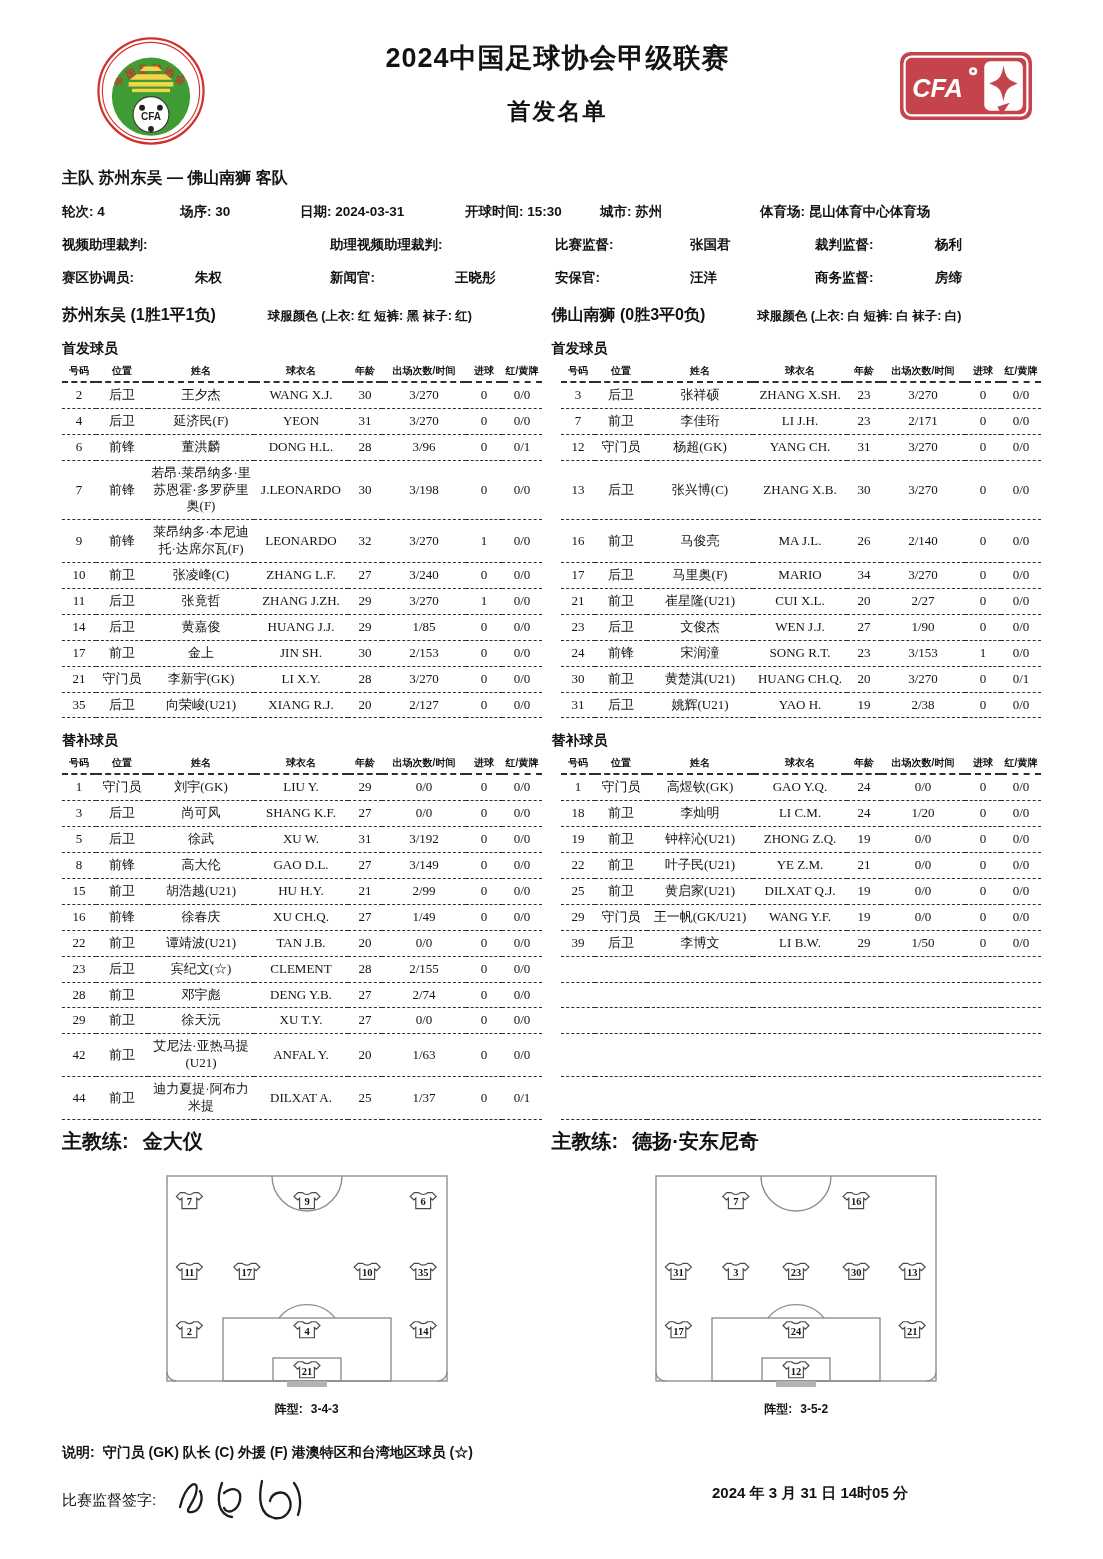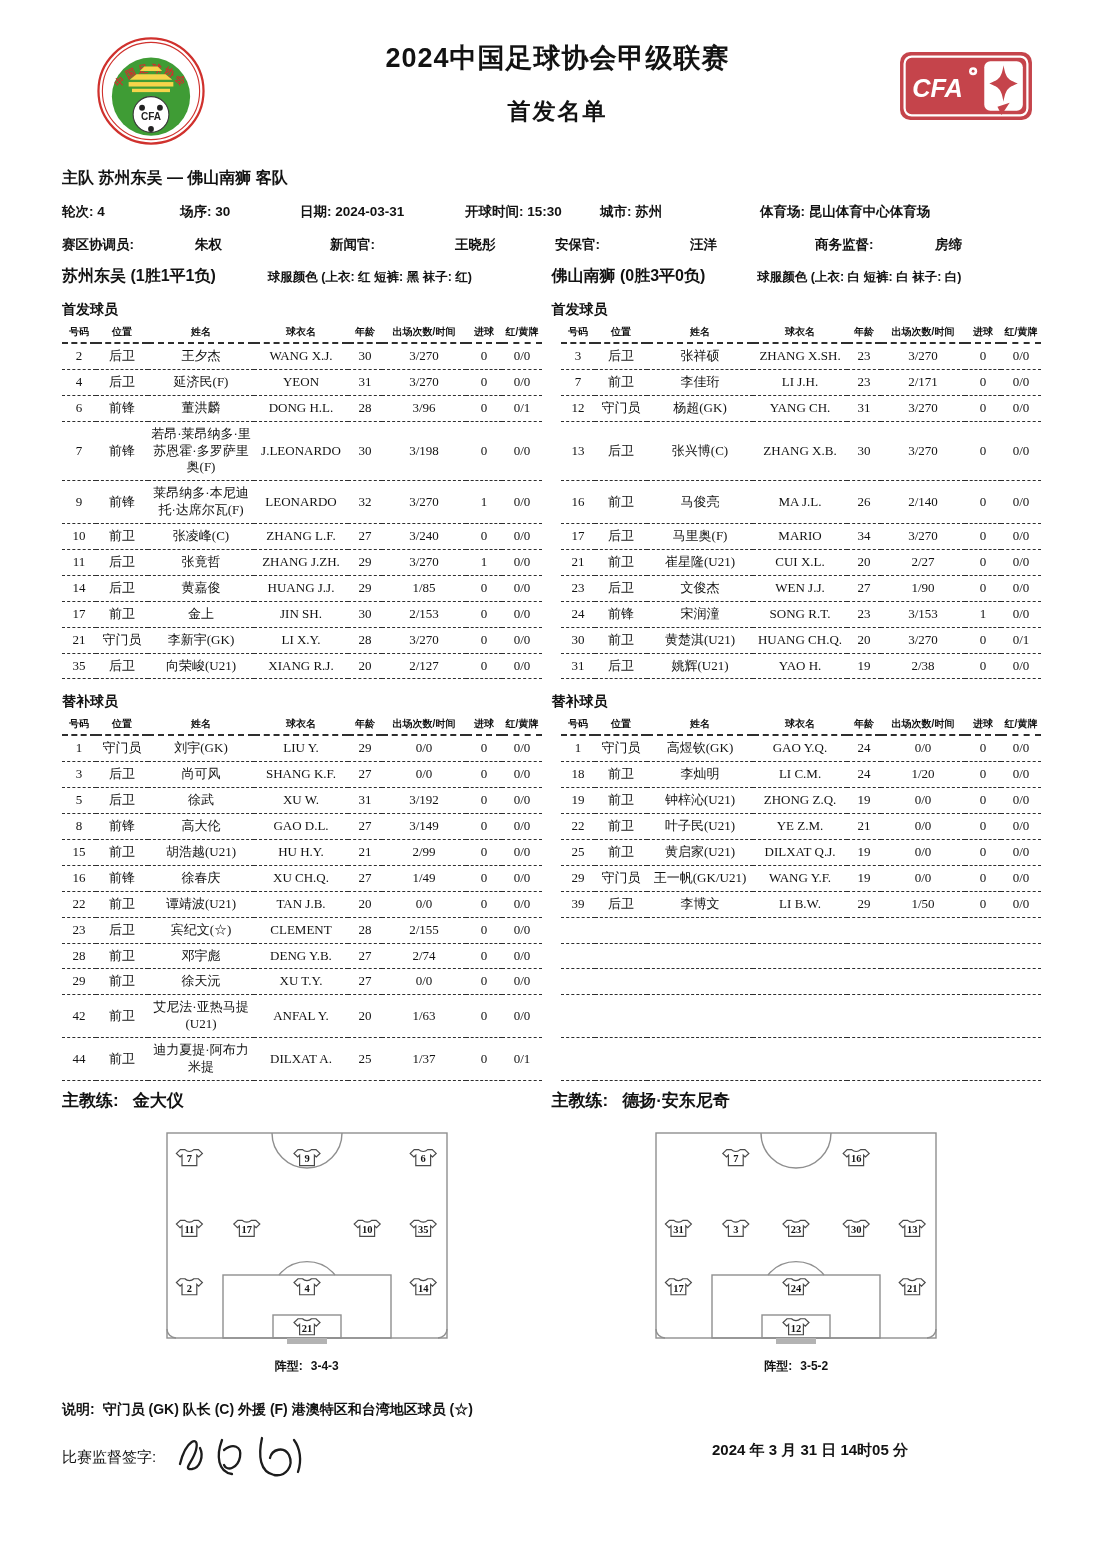--- a/index.html
+++ b/index.html
@@ -18,38 +18,38 @@
   
   .matchup { font-size:16px; font-weight:bold; margin-top:16px; }
   .sched { display:grid; grid-template-columns:118px 120px 165px 135px 160px 1fr;
            font-size:13.5px; font-weight:bold; margin-top:14px; }
   .sched .cell { white-space:nowrap; }
   .igrid { display:grid; grid-template-columns:133px 135px 125px 100px 135px 125px 120px 1fr;
            font-size:13.5px; font-weight:bold; margin-top:15px; }
   .igrid span { white-space:nowrap; }
 
   
-  .team-line { display:flex; margin-top:12px; }
+  .team-line { display:flex; margin-top:18px; }
   .team-half { width:50%; display:flex; align-items:baseline; }
   .team-name { font-size:16px; font-weight:bold; white-space:nowrap; }
   .kit { font-size:12.5px; font-weight:bold; margin-left:52px; white-space:nowrap; }
 
   .sec-line { display:flex; margin-top:14px; margin-bottom:2px; }
   .sec-half { width:50%; font-size:14px; font-weight:bold; }
 
   
   table.roster { width:979px; table-layout:fixed; border-collapse:collapse; }
   table.roster th { font-size:10px; font-weight:bold; text-align:center; padding:4px 0 3px;
                     border-bottom:2px dashed #2e2e2e; white-space:nowrap; overflow:visible; }
   table.roster td { font-family:"Liberation Serif",serif; font-size:13px; text-align:center;
                     padding:4px 1px; border-bottom:1px dashed #2e2e2e; line-height:1.3;
                     word-break:break-all; }
   table.roster th.gap, table.roster td.gap { border-bottom:none; }
   .coach-line { display:flex; margin-top:8px; }
-  .coach-half { width:50%; font-size:17px; font-weight:bold; }
+  .coach-half { width:50%; font-size:20px; font-weight:bold; }
   .coach-half .cname { margin-left:14px; }
 
   
   .pitch-row { display:flex; margin-top:20px; }
   .pitch-half { width:50%; text-align:center; }
   .formation { font-size:12px; font-weight:bold; margin-top:8px; }
   .formation .fval { margin-left:8px; }
 
   
   .legend { font-size:14px; font-weight:bold; margin-top:26px; }
@@ -108,20 +108,30 @@
     <div class="matchup">主队 苏州东吴 — 佛山南狮 客队</div>
     <div class="sched">
         <span class="cell">轮次:  4</span>
         <span class="cell">场序:  30</span>
         <span class="cell">日期:  2024-03-31</span>
         <span class="cell">开球时间:  15:30</span>
         <span class="cell">城市:  苏州</span>
         <span class="cell">体育场:  昆山体育中心体育场</span>
       </div>
     <div>
+        <div class="igrid">
+          <span class="ilbl">视频助理裁判:</span>
+          <span class="ival"></span>
+          <span class="ilbl">助理视频助理裁判:</span>
+          <span class="ival"></span>
+          <span class="ilbl">比赛监督:</span>
+          <span class="ival">张国君</span>
+          <span class="ilbl">裁判监督:</span>
+          <span class="ival">杨利</span>
+        </div>
         <div class="igrid">
           <span class="ilbl">赛区协调员:</span>
           <span class="ival">朱权</span>
           <span class="ilbl">新闻官:</span>
           <span class="ival">王晓彤</span>
           <span class="ilbl">安保官:</span>
           <span class="ival">汪洋</span>
           <span class="ilbl">商务监督:</span>
           <span class="ival">房缔</span>
         </div>

